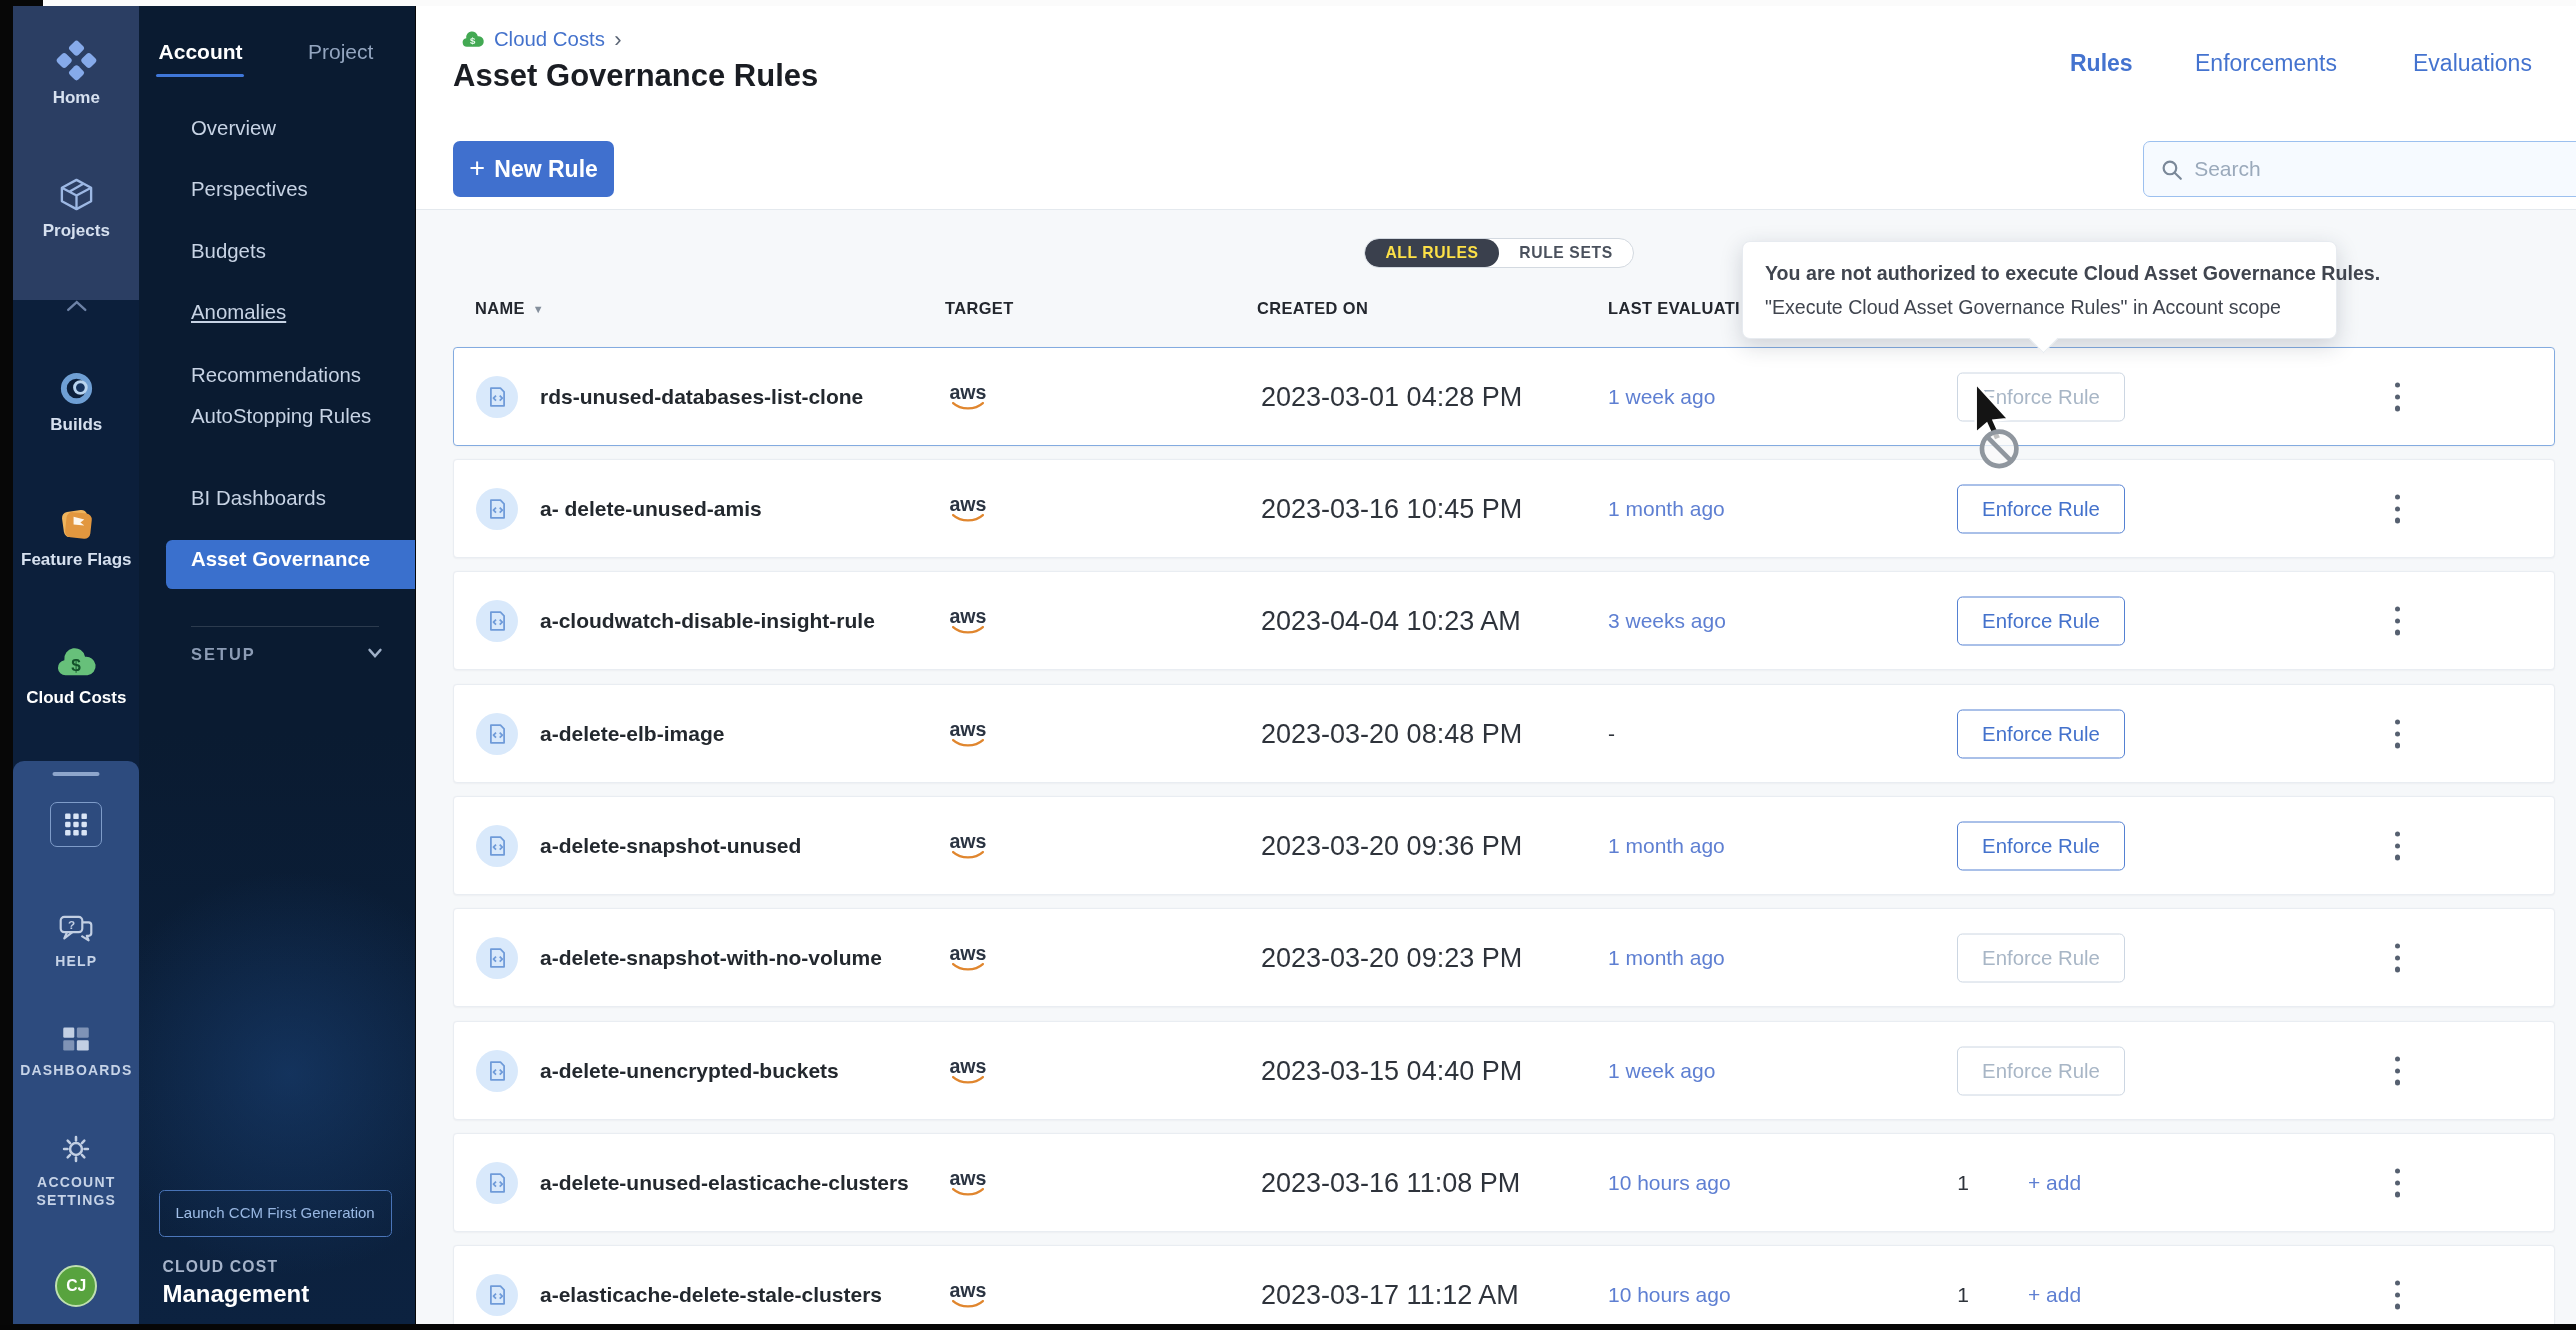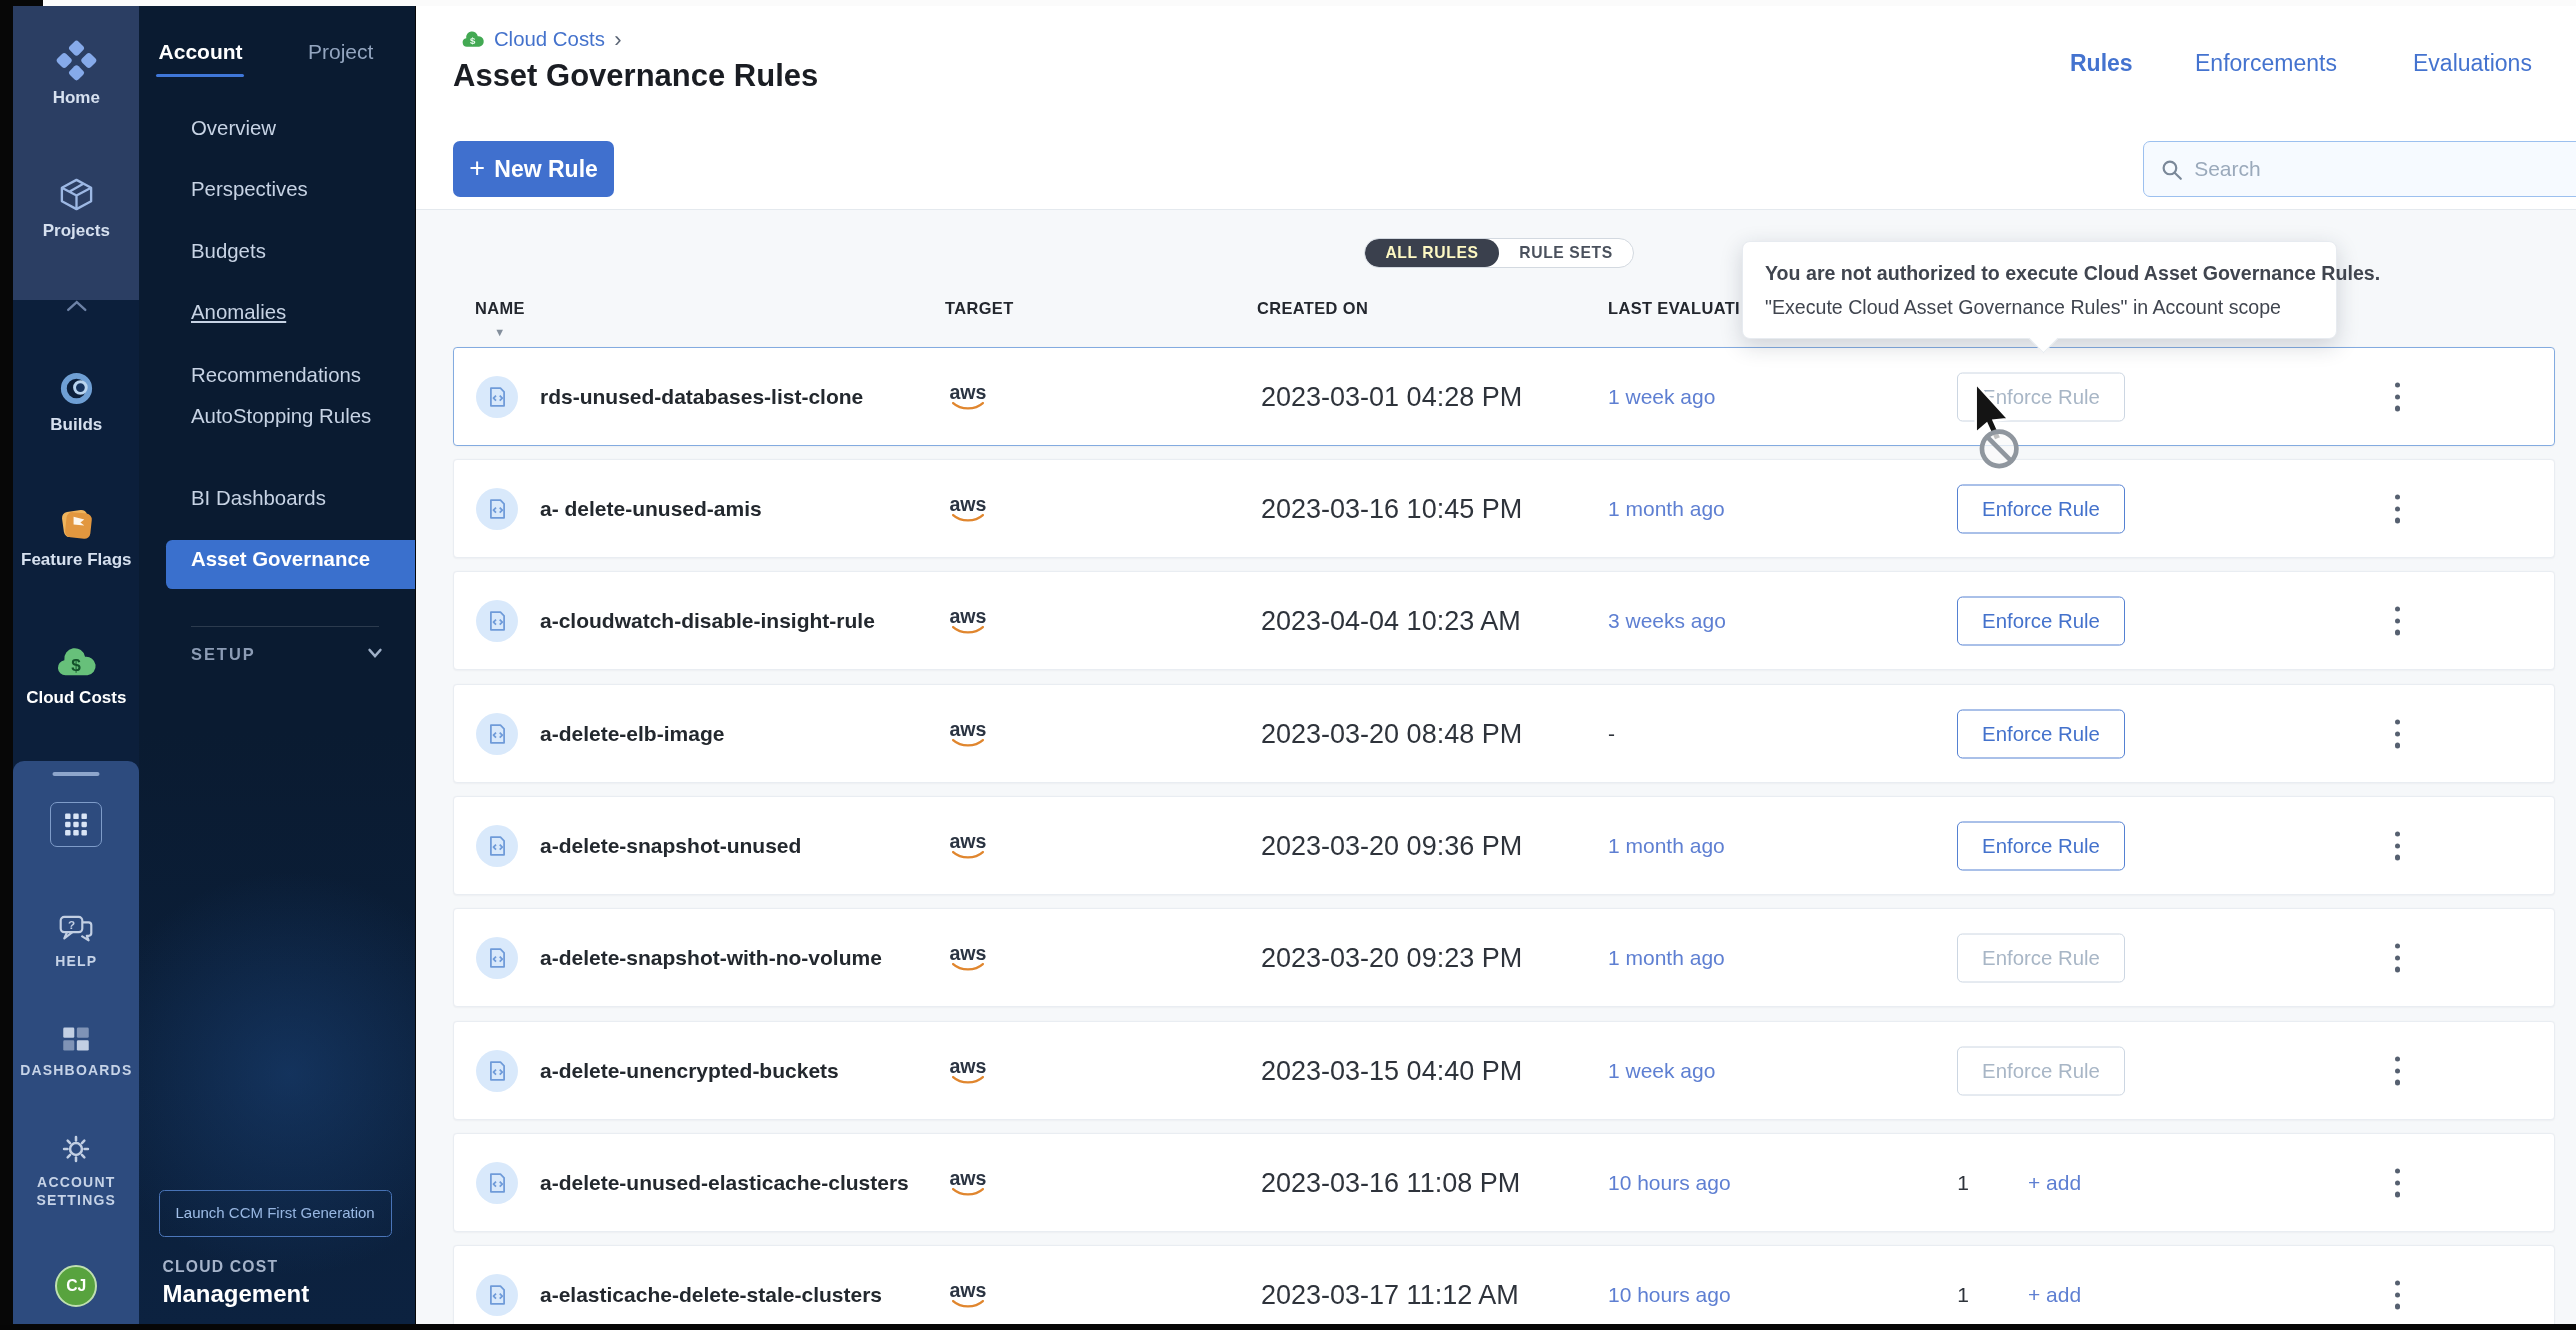--- a/index.html
+++ b/index.html
@@ -63,23 +63,23 @@
   #new-rule-btn { position:absolute; left:37px; top:135px; width:161px; height:56px; background:#4070ce; border:none; border-radius:7px; color:#fff; display:flex; align-items:center; justify-content:center; gap:9.4px; font-family:"Liberation Sans",sans-serif; }
   #new-rule-btn .plus { font-size:27px; font-weight:400; line-height:1; margin-top:-2.3px; }
   #new-rule-btn .lbl { font-size:23px; font-weight:600; }
 
   #search-box { position:absolute; left:1727px; top:135px; width:498px; height:56px; background:#f6faff; border:1.6px solid #9cc0ef; border-radius:7px; display:flex; align-items:center; padding:0 15.7px; gap:11px; }
   #search-box input { flex:1; border:none; outline:none; background:transparent; font-size:21px; color:#39414d; font-family:"Liberation Sans",sans-serif; }
   #search-box input::placeholder { color:#9aa9bb; }
 
   #view-toggle { position:absolute; left:948px; top:232px; height:30px; display:flex; background:#fff; border:1.6px solid #d3d9e0; border-radius:15px; overflow:hidden; }
   .seg { display:flex; align-items:center; padding:0 20.4px; font-size:15.7px; font-weight:700; letter-spacing:0.6px; color:#4a515d; }
-  .seg.on { background:#3a404d; color:#fef9c3; border-radius:15px; }
-
-  .th { position:absolute; top:293px; font-size:16.4px; font-weight:700; letter-spacing:0.4px; color:#23272e; display:flex; align-items:center; gap:7.8px;flex-direction:column; }
+  .seg.on { background:#3a404d; color:#fde047; border-radius:15px; }
+
+  .th { position:absolute; top:293px; font-size:16.4px; font-weight:700; letter-spacing:0.4px; color:#23272e; display:flex; align-items:center; gap:7.8px; }
   .th .caret { font-size:11px; color:#848f9c; }
 
   
   .row { position:absolute; left:37px; width:2102px; height:99px; background:#fff; border:0.8px solid #e9edf2; border-radius:3.9px; box-shadow:0 0.8px 1.6px rgba(20,30,50,.04); }
   .row.selected { border:1.6px solid #83abe0; }
   .row > * { position:absolute; top:50%; transform:translateY(-50%); }
   .c-icon { left:22px; width:42px; height:42px; border-radius:50%; background:#d9e9fb; display:flex; align-items:center; justify-content:center; }
   .name-wrap { left:86px; display:flex; align-items:center; gap:14px; }
   .c-name { font-size:21px; font-weight:600; color:#23282e; white-space:nowrap; }
   .c-aws { left:492px; width:44px; display:flex; flex-direction:column; align-items:center;text-align:center; }

